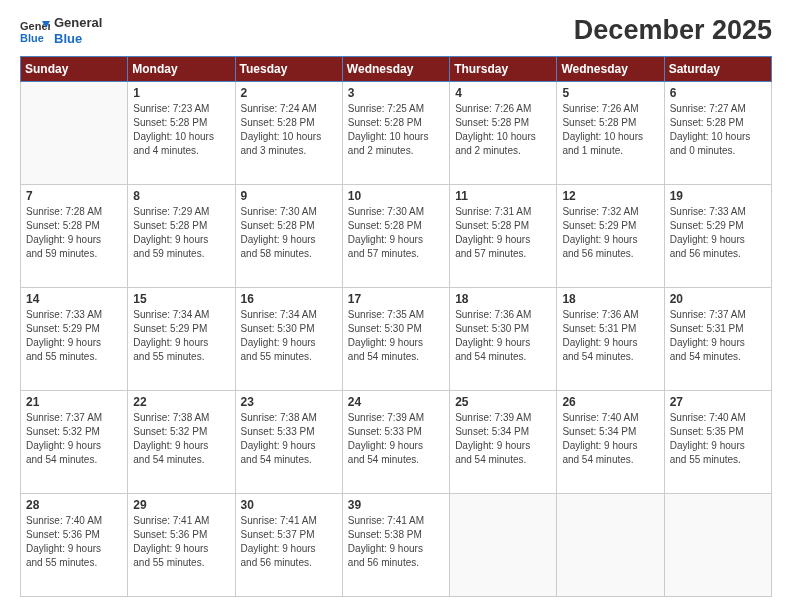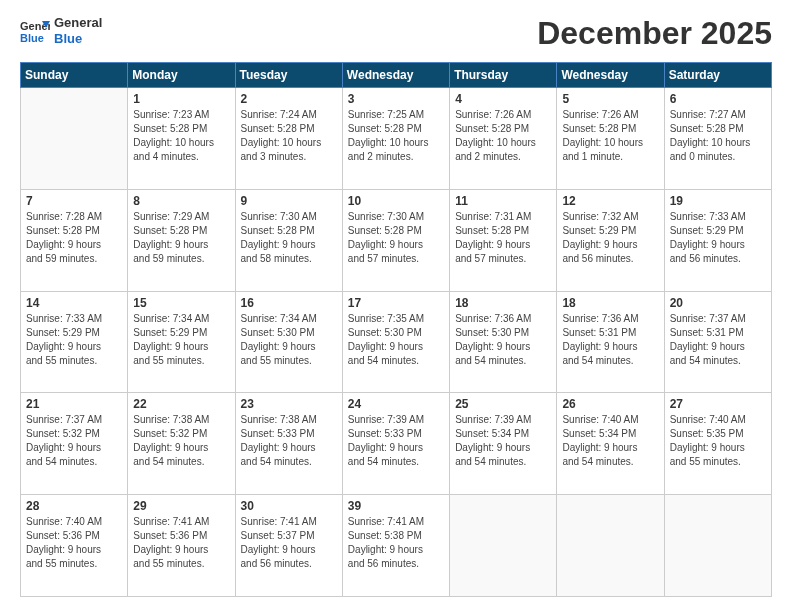--- a/index.html
+++ b/index.html
@@ -29,37 +29,37 @@
       gap: 4px;
     }
     .logo-icon {
       width: 30px;
       height: 30px;
     }
     .title-block {
       text-align: right;
     }
     .month-title {
-      font-size: 32px;
+      font-size: 27px;
       font-weight: bold;
       color: #333;
     }
     .location-title {
       font-size: 14px;
       color: #555;
     }
     .calendar {
       flex: 1;
       border: 1px solid #ccc;
       border-collapse: collapse;
       width: 100%;
       table-layout: fixed;
     }
     .calendar th {
-      background: #0c4a6e;
+      background: #7f1d1d;
       color: #fff;
       font-size: 12px;
       font-weight: bold;
       padding: 5px 4px;
       text-align: left;
       border: 1px solid #4a80c4;
     }
     .calendar td {
       border: 1px solid #ccc;
       vertical-align: top;

